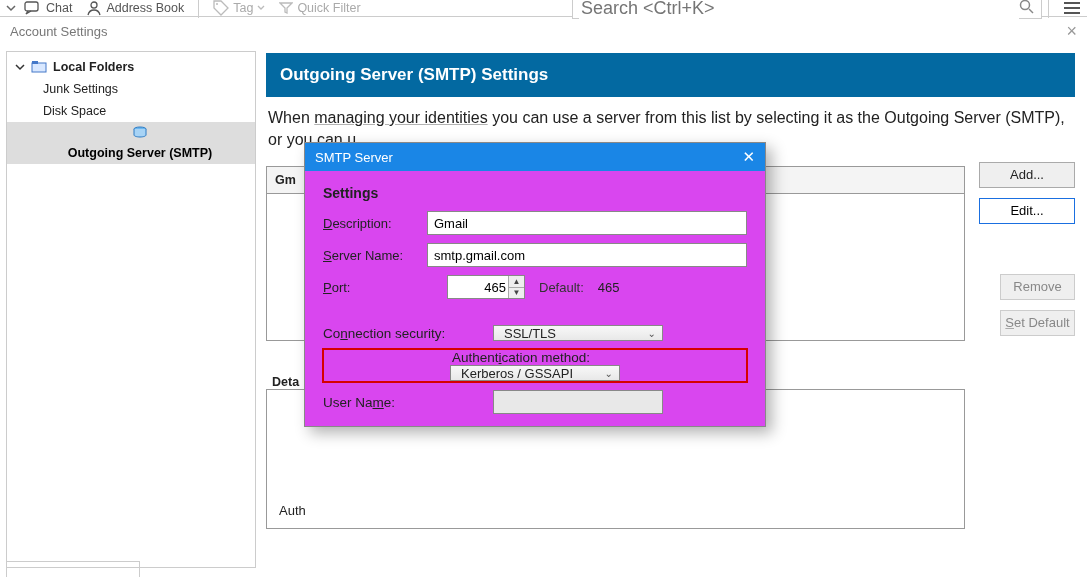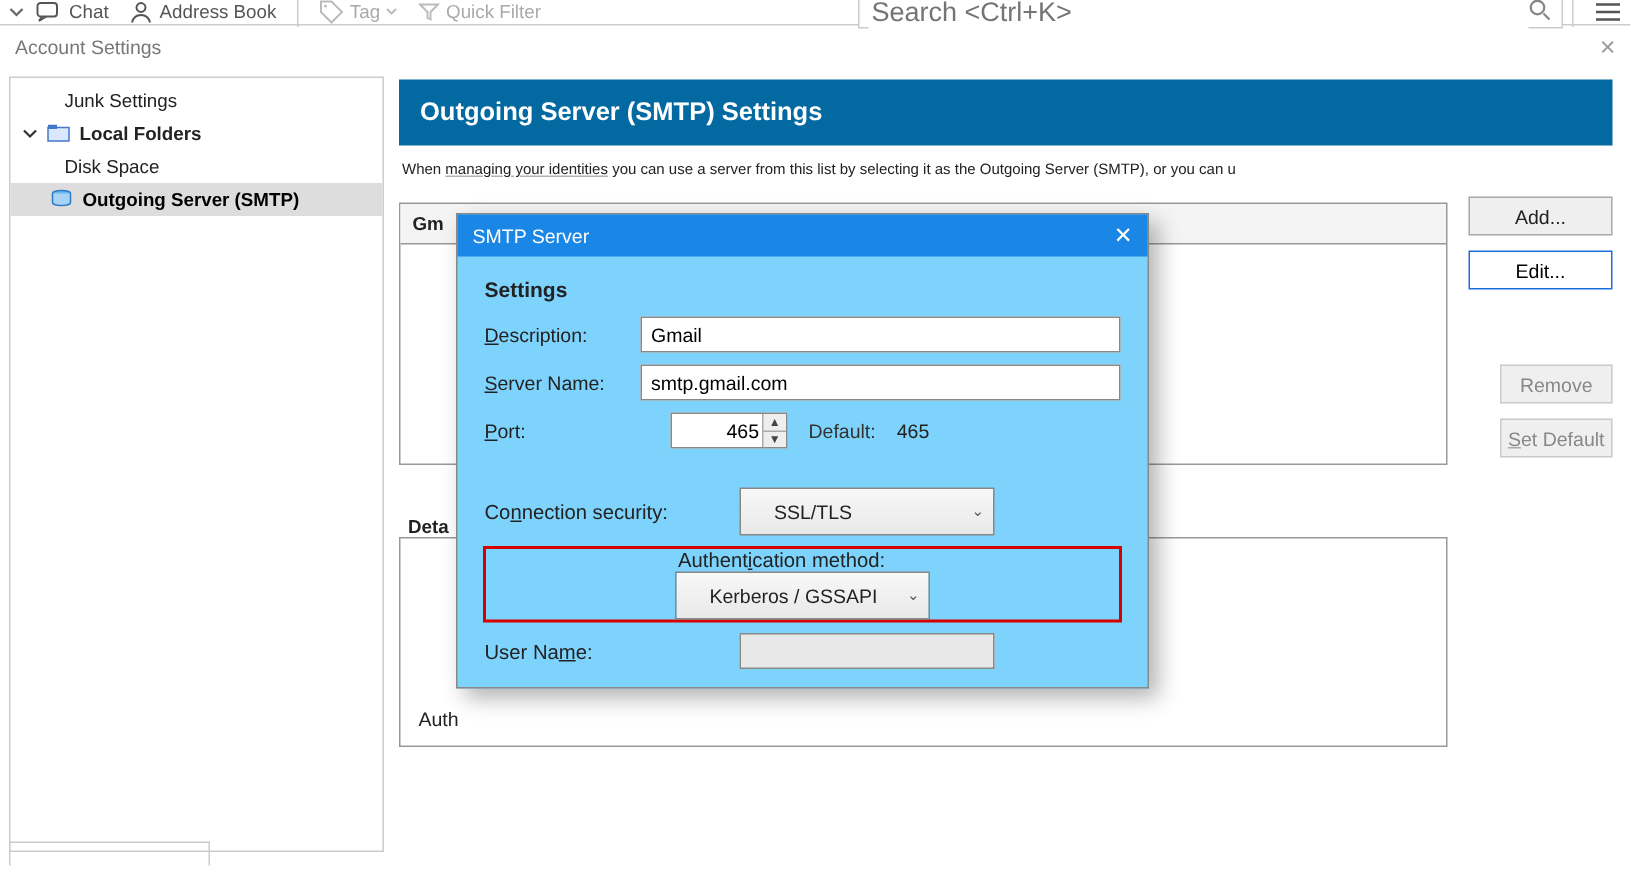--- a/index.html
+++ b/index.html
@@ -22,55 +22,55 @@
   .sidebar { width: 250px; border: 1px solid #ccc; margin: 6px 0 0 6px; background:#fff; padding-top:4px; }
   .tree-item { display:flex; align-items:center; padding: 4px 8px; gap:6px; }
   .tree-item.root { font-weight:600; }
   .tree-item .tw { width:10px; display:inline-flex; }
   .tree-item.child { padding-left: 36px; }
   .tree-item.selected { background:#ddd; color:#000; font-weight:600; }
   .tree-item .ic { display:inline-flex; }
 
   .content { flex:1; padding: 8px 12px 0 10px; position:relative; }
   .content-header { background:#0369a1; color:#fff; font-weight:600; font-size:17px; padding: 12px 14px; }
-  .content-desc { margin:10px 2px; font-size:10px; line-height:1.4; }
+  .content-desc { margin:10px 2px; font-size:16px; line-height:1.4; }
   .content-desc u { text-decoration: underline; text-decoration-color: rgba(0,0,0,0.3); }
 
   .server-box { border:1px solid #999; margin-top:4px; }
   .server-header { background:#f4f4f4; border-bottom:1px solid #999; padding:6px 8px; font-weight:600; }
   .server-body { height: 146px; }
 
   .detail-box-label { margin-top: 34px; padding-left: 6px; font-weight:600; }
   .detail-box { border:1px solid #999; margin-top: 0px; height: 140px; position: relative; }
   .detail-box .auth-label { position:absolute; bottom:10px; left:12px; font-size:13px; }
   .wbtn { background:#efefef; border:1px solid #aaa; height:26px; font-size:13px; text-align:center; display:flex; align-items:center; justify-content:center; }
   .wbtn.sel { border:1px solid #1a6fe0; background:#fff; color:#000; }
   .wbtn.dis { background:#efefef; color:#888; border:1px solid #ccc;margin-left:21px; }
 
   
-  .modal { position:absolute; left:304px; top:142px; width:462px; background:#7dd3fc; border:1px solid #888; box-shadow: 6px 6px 14px rgba(0,0,0,0.3); z-index: 10; }
+  .modal { position:absolute; left:304px; top:142px; width:462px; background:#d946ef; border:1px solid #888; box-shadow: 6px 6px 14px rgba(0,0,0,0.3); z-index: 10; }
   .modal-header { background:#1a86e6; color:#fff; height:28px; display:flex; align-items:center; padding:0 10px; font-size:13px; }
   .modal-header .mclose { margin-left:auto; font-size:15px; }
   .modal-body { padding: 14px 18px 4px 18px; }
   .fs-label { font-weight:600; font-size:14px; margin-bottom:10px; }
   .frow { display:flex; align-items:center; margin-bottom:8px; }
   .frow label { width:104px; font-size:13px; }
   .frow input[type=text] { flex:1; border:1px solid #888; height:24px; padding:0 6px; font-size:13px; background:#fff; }
   .port-row input.port { width:78px; text-align:right; border:1px solid #888; height:24px; padding:0 18px 0 6px; font-size:13px; background:#fff; }
   .port-spin { position:relative; }
   .port-spin .spinbtns { position:absolute; right:1px; top:1px; width:16px; height:22px; display:flex; flex-direction:column; }
   .port-spin .spinbtns span { flex:1; display:flex; align-items:center; justify-content:center; border-left:1px solid #aaa; font-size:8px; color:#444; background:#eee; }
   .port-spin .spinbtns span:first-child { border-bottom:1px solid #aaa; }
   .frow .default-lbl { margin-left:14px; color:#333; font-size:13px; }
   .frow .default-val { margin-left:14px; font-size:13px; }
 
   .sec-section { margin-top:26px; }
   .srow { display:flex; align-items:center; margin-bottom:8px; }
   .srow label { width:170px; font-size:13.5px; }
-  .srow .select { width:170px; height:32px; border:1px solid #888; background:linear-gradient(#f8f8f8,#e8e8e8); display:flex; align-items:center; padding:0 22px; font-size:13px; position:relative; }
+  .srow .select { width:170px; height:16px; border:1px solid #888; background:linear-gradient(#f8f8f8,#e8e8e8); display:flex; align-items:center; padding:0 10px; font-size:13px; position:relative; }
   .srow .select .car { position:absolute; right:6px; font-size:10px; color:#555; }
   .srow .textinput { width:170px; height:24px; border:1px solid #888; background:#e8e8e8; }
 
   .modal-footer { display:flex; justify-content:center; gap:18px; padding: 14px 0 16px 0; }
   .mbtn { width:84px; height:26px; display:flex; align-items:center; justify-content:center; font-size:13px; }
   .mbtn.ok { border:2px solid #1a6fe0; background:#fff; }
   .mbtn.cancel { border:1px solid #aaa; background:#efefef; }
 
   .bottom-tab { position:absolute; left:6px; bottom:2px; width:134px; height:16px; border:1px solid #ccc; border-bottom:none; }
   .ul { text-decoration: underline; }
@@ -142,41 +142,41 @@
   </div>
 </div>
 
 <div class="acct-bar">
   <span>Account Settings</span>
   <span class="close">×</span>
 </div>
 
 <div class="main">
   <div class="sidebar">
-    <div class="tree-item child">
-      <span>Junk Settings</span>
-    </div>
     <div class="tree-item root">
       <span class="tw">
         <svg width="10" height="10" viewBox="0 0 10 10">
             <path d="M1 3l4 4 4-4" fill="none" stroke="#333" stroke-width="1.5"></path>
           </svg>
       </span>
       <span class="ic">
         <svg width="16" height="12" viewBox="0 0 16 12">
             <rect x="1" y="2" width="14" height="9" fill="#d9e8ff" stroke="#4478c8"></rect>
             <rect x="1" y="0" width="6" height="3" fill="#4478c8"></rect>
           </svg>
       </span>
       <span>Local Folders</span>
     </div>
     <div class="tree-item child">
+      <span>Junk Settings</span>
+    </div>
+    <div class="tree-item child">
       <span>Disk Space</span>
     </div>
-    <div class="tree-item child selected" style="padding-left:26px;">
+    <div class="tree-item child selected" style="padding-left:26px;flex-direction:column;">
       <span class="ic">
         <svg width="16" height="14" viewBox="0 0 16 14">
             <ellipse cx="8" cy="3" rx="6" ry="2" fill="#6bb7f0" stroke="#2d7bc4"></ellipse>
             <path d="M2 3v6c0 1.1 2.7 2 6 2s6-.9 6-2V3" fill="#a7d3f5" stroke="#2d7bc4"></path>
           </svg>
       </span>
       <span>Outgoing Server (SMTP)</span>
     </div>
   </div>
 

